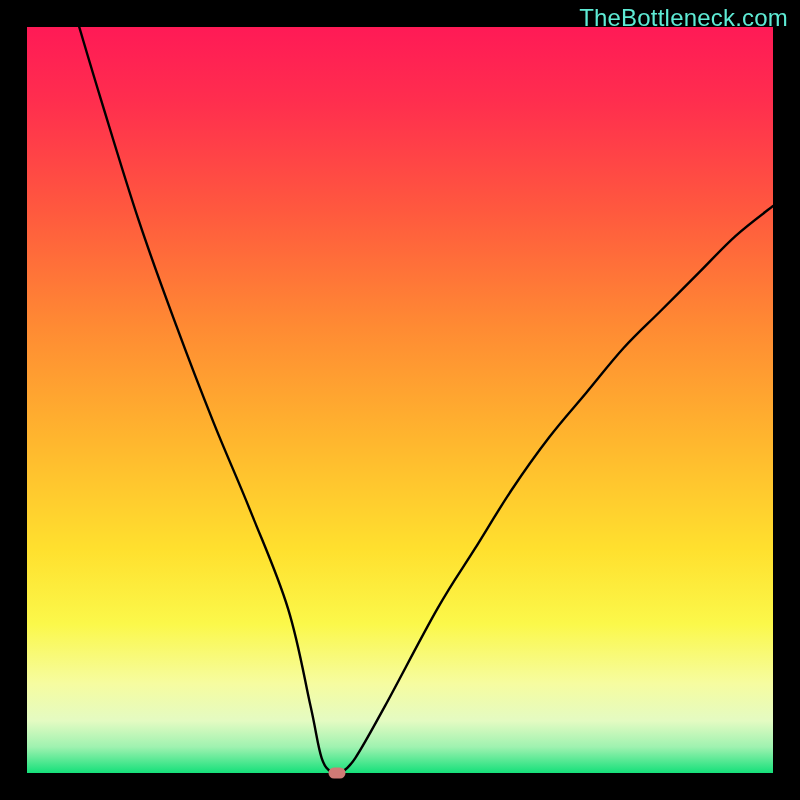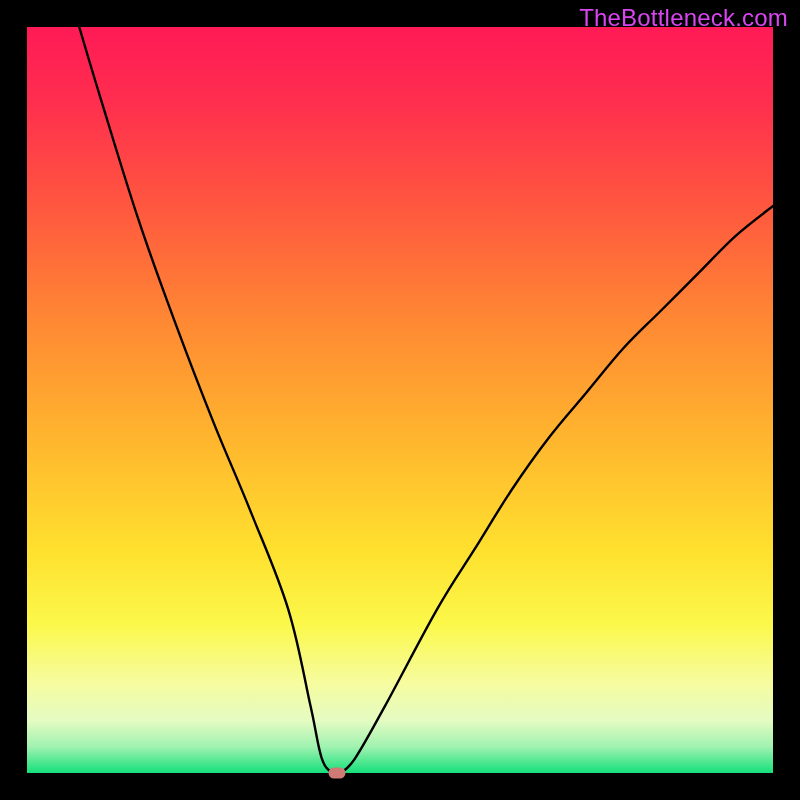--- a/index.html
+++ b/index.html
@@ -23,21 +23,21 @@
     position: absolute;
     left: 0;
     top: 0;
     width: 746px;
     height: 746px;
   }
   .watermark {
     position: absolute;
     top: 4px;
     right: 12px;
-    color: #d946ef;
+    color: #5eead4;
     font-size: 24px;
     font-weight: 400;
     letter-spacing: 0.2px;
     z-index: 10;
   }
   .marker {
     position: absolute;
     width: 17px;
     height: 11px;
     background: #cf7a75;

